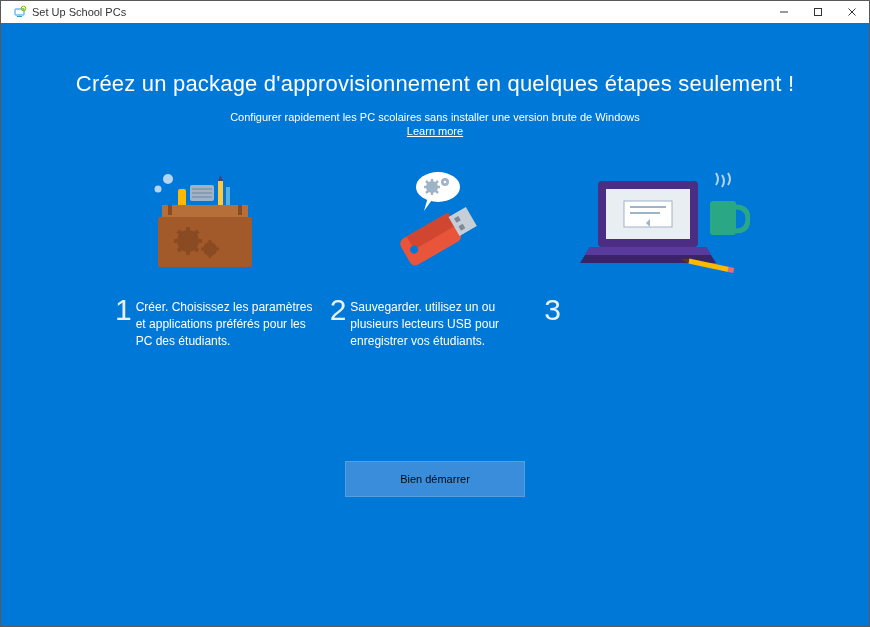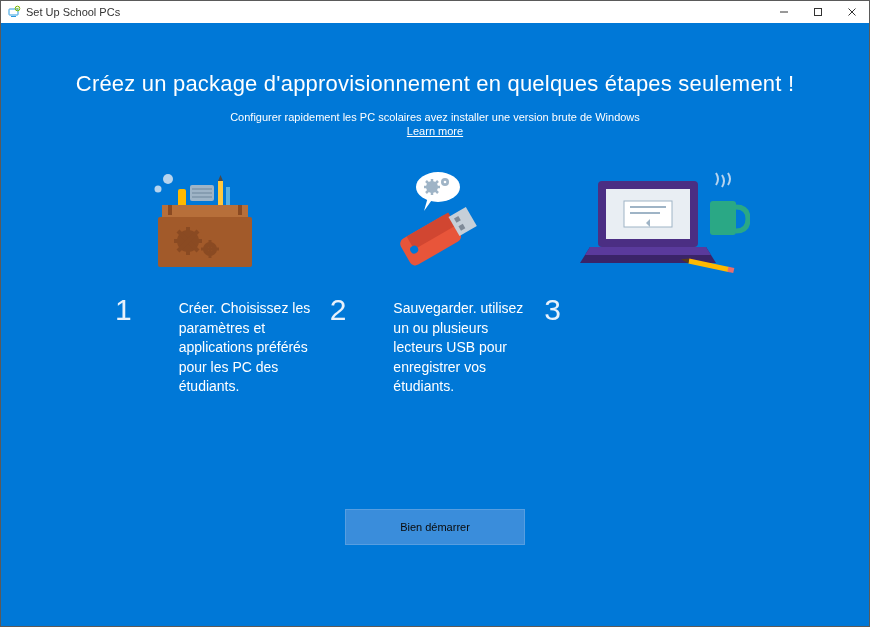--- a/index.html
+++ b/index.html
@@ -1,32 +1,32 @@
 <!DOCTYPE html>
 <html><head>
 <meta charset="utf-8">
 <style>
   * { box-sizing: border-box; margin: 0; padding: 0; }
   html, body { width: 870px; height: 627px; font-family: "Segoe UI", Tahoma, sans-serif; overflow: hidden; }
   .window { width: 870px; height: 627px; border: 1px solid #5a5a5a; display: flex; flex-direction: column; background: #fff; }
-  .titlebar { height: 22px; background: #fff; display: flex; align-items: center; font-size: 11px; color: #333; padding-left: 6px; }
+  .titlebar { height: 22px; background: #fff; display: flex; align-items: center; font-size: 11px; color: #333; padding-left: 12px; }
   .titlebar .app-icon { width: 14px; height: 14px; margin-right: 5px; display: flex; align-items: center; justify-content: center; }
   .titlebar .title { flex: 1; }
   .win-btns { display: flex; height: 100%; }
   .win-btn { width: 34px; height: 100%; display: flex; align-items: center; justify-content: center; font-size: 11px; color: #333; font-family: "Segoe UI", sans-serif; }
   .content { flex: 1; background: #0078d7; color: #fff; display: flex; flex-direction: column; align-items: center; padding-top: 48px; }
   .headline { font-size: 22px; font-weight: 400; text-align: center; margin-bottom: 14px; letter-spacing: 0.2px;}
   .subhead { font-size: 11px; text-align: center; }
   .learn-more { font-size: 11px; text-align: center; text-decoration: underline; margin-top: 2px; cursor: pointer; }
   .illustrations { display: flex; justify-content: center; gap: 60px; margin-top: 30px; margin-bottom: 10px; }
   .illu { width: 170px; height: 110px; display: flex; align-items: flex-end; justify-content: center; }
   .steps { display: flex; justify-content: center; gap: 4px; margin-top: 8px; width: 640px; }
   .step { display: flex; align-items: flex-start; width: 213px; }
   .step-num { font-size: 30px; font-weight: 300; line-height: 1; margin-right: 4px; color: #e8f1fb; }
-  .step-text { font-size: 14px; line-height: 1.4; padding-top: 4px; margin-left: 43px; }
+  .step-text { font-size: 12px; line-height: 1.4; padding-top: 4px; }
   .get-started { margin-top: 112px; background: #3a8ddb; color: #0a0a0a; font-size: 11px; width: 180px; height: 36px; display: flex; align-items: center; justify-content: center; border: 1px solid rgba(255,255,255,0.15); cursor: pointer; }
 </style>
 </head>
 <body>
 
 <div class="window">
   <div class="titlebar">
     <span class="app-icon">
       <svg width="14" height="14" viewBox="0 0 14 14">
         <rect x="2" y="4" width="9" height="6" rx="0.5" fill="none" stroke="#2b9be0" stroke-width="1"></rect>
@@ -51,21 +51,21 @@
         <svg width="10" height="10" viewBox="0 0 10 10">
             <line x1="1.5" y1="1.5" x2="8.5" y2="8.5" stroke="#333" stroke-width="1"></line>
             <line x1="8.5" y1="1.5" x2="1.5" y2="8.5" stroke="#333" stroke-width="1"></line>
           </svg>
       </div>
     </div>
   </div>
 
   <div class="content">
     <div class="headline">Créez un package d'approvisionnement en quelques étapes seulement !</div>
-    <div class="subhead">Configurer rapidement les PC scolaires avez installer une version brute de Windows</div>
+    <div class="subhead">Configurer rapidement les PC scolaires sans installer une version brute de Windows</div>
     <div class="learn-more">Learn more</div>
 
     <div class="illustrations">
 
       <div class="illu">
         <svg width="150" height="110" viewBox="0 0 150 110">
           <circle cx="38" cy="12" r="5" fill="#b7d4ee"></circle>
           <circle cx="28" cy="22" r="3.5" fill="#b7d4ee"></circle>
 
           <rect x="48" y="22" width="8" height="20" rx="2" fill="#ffb900"></rect>

